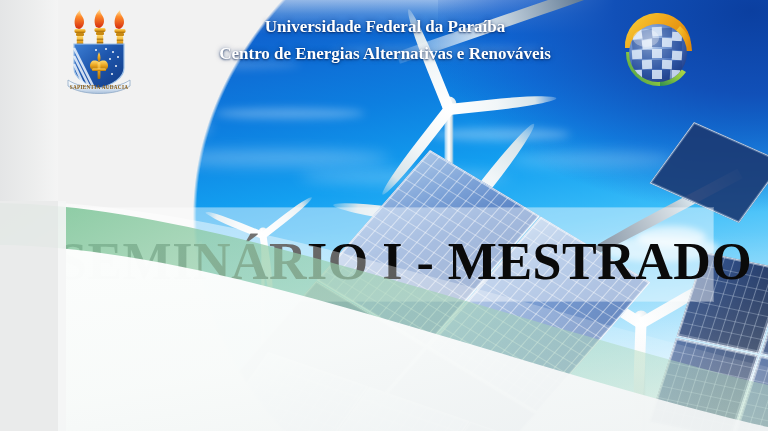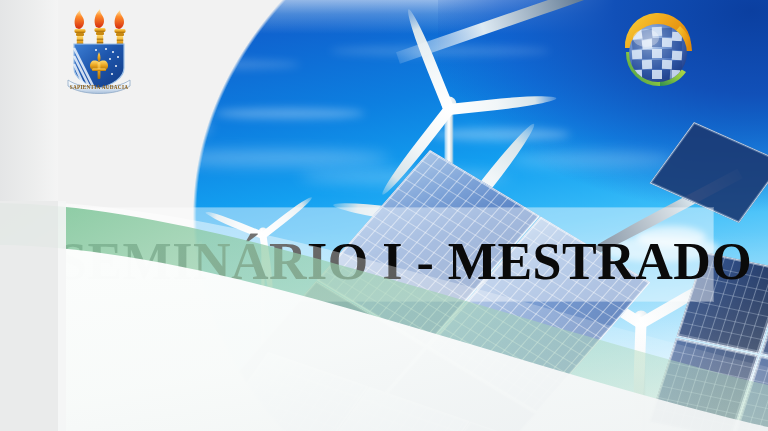--- a/index.html
+++ b/index.html
@@ -283,20 +283,22 @@
       <path d="M0,44 C150,46 320,98 500,152 C620,188 706,212 768,226
                L768,230 L0,230 Z" fill="url(#gWhite)"></path>
 
       <rect x="0" y="0" width="58" height="230" fill="#e9eaea" opacity="0.95"></rect>
 
       <rect x="58" y="0" width="8" height="230" fill="#f4f5f5" opacity="0.9"></rect>
     </svg>
   </div>
 
   <div class="header nosel">
+    <div class="l1">Universidade Federal da Paraíba</div>
+    <div class="l2">Centro de Energias Alternativas e Renováveis</div>
   </div>
 
   <div class="title nosel">SEMINÁRIO I - MESTRADO</div>
 
   <div class="crest">
     <svg viewBox="0 0 78 92" width="78" height="92">
       <defs>
         <linearGradient id="shieldG" x1="0" y1="0" x2="1" y2="1">
           <stop offset="0%" stop-color="#3d7fd4"></stop>
           <stop offset="45%" stop-color="#1e56ad"></stop>

